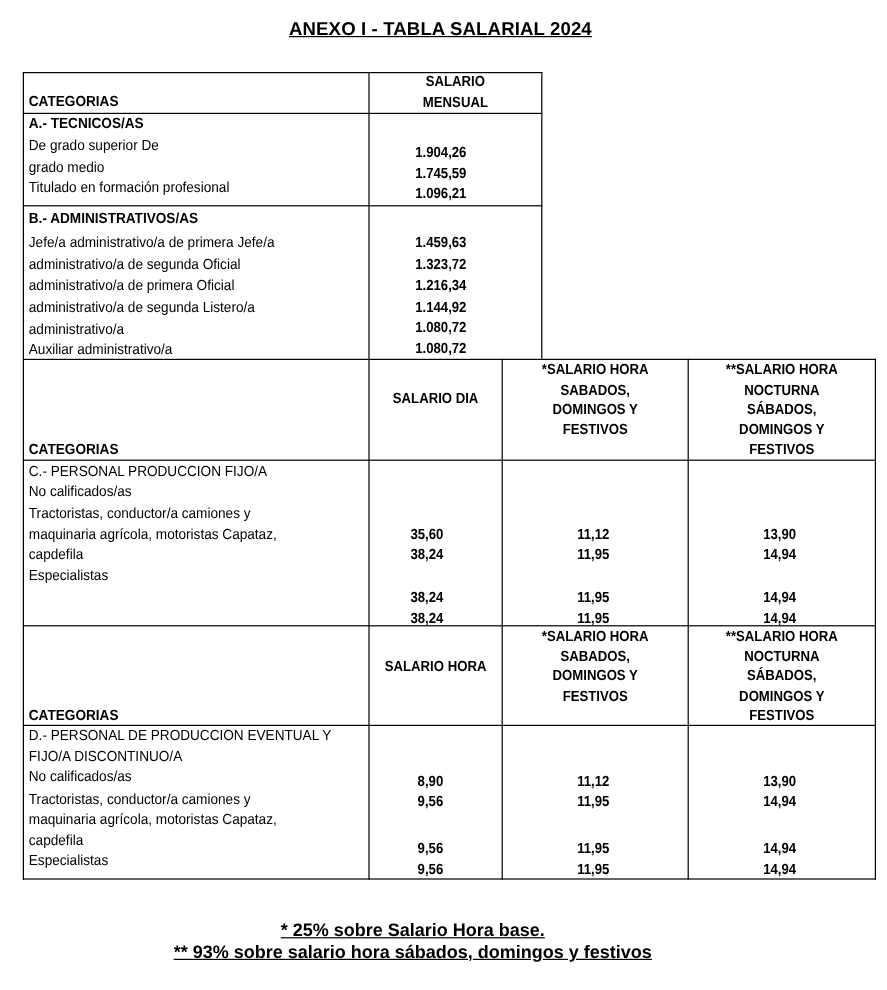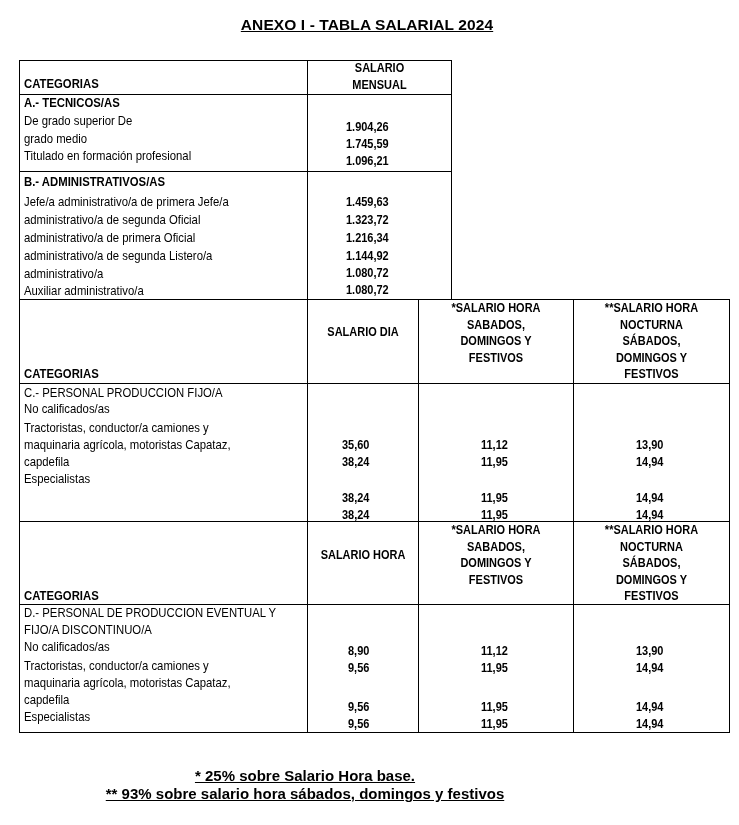--- a/index.html
+++ b/index.html
@@ -13,21 +13,21 @@
   }
   .title span { text-decoration: underline; letter-spacing: 0.1px; }
   .vl { position: absolute; width: 0; border-left: 1.3px solid #000; }
   .hl { position: absolute; height: 0; border-top: 1.3px solid #000; }
   .t { position: absolute; font-size: 12.2px; line-height: 16px; white-space: nowrap; transform: scaleX(0.93); transform-origin: left top; }
   .b { font-weight: bold; }
   .hdr { position: absolute; font-size: 12.2px; line-height: 16.5px; font-weight: bold; text-align: center; white-space: nowrap; transform: scaleX(0.9); }
   .num { position: absolute; font-size: 12.2px; line-height: 16px; font-weight: bold; white-space: nowrap; transform: scaleX(0.9); transform-origin: left top; }
   .foot {
     position: absolute; left: 0; width: 610px; text-align: center;
-    font-weight: bold; font-size: 15px; line-height: 18px;
+    font-weight: bold; font-size: 15px; line-height: 18px; padding-left: 39px;
   }
   .foot span { text-decoration: underline; }
 </style>
 </head>
 <body>
 
 <div class="title"><span>ANEXO I - TABLA SALARIAL  2024</span></div>
 
 <div>
 

